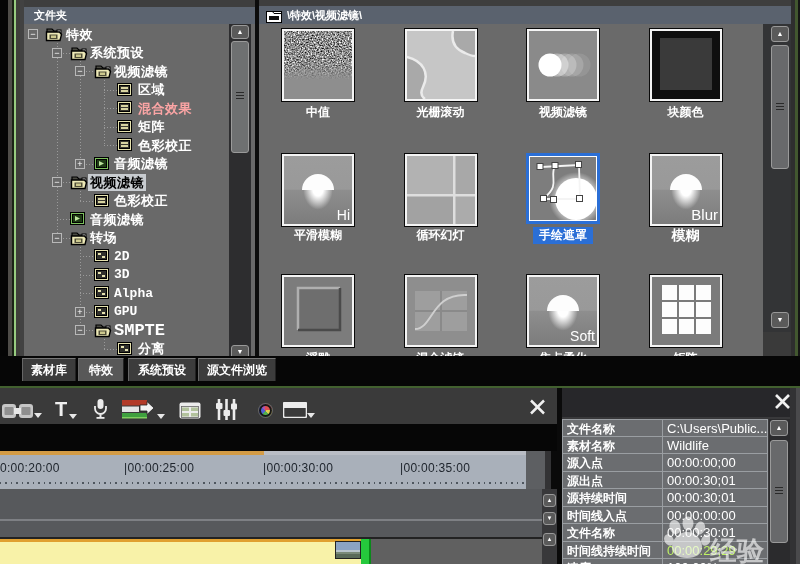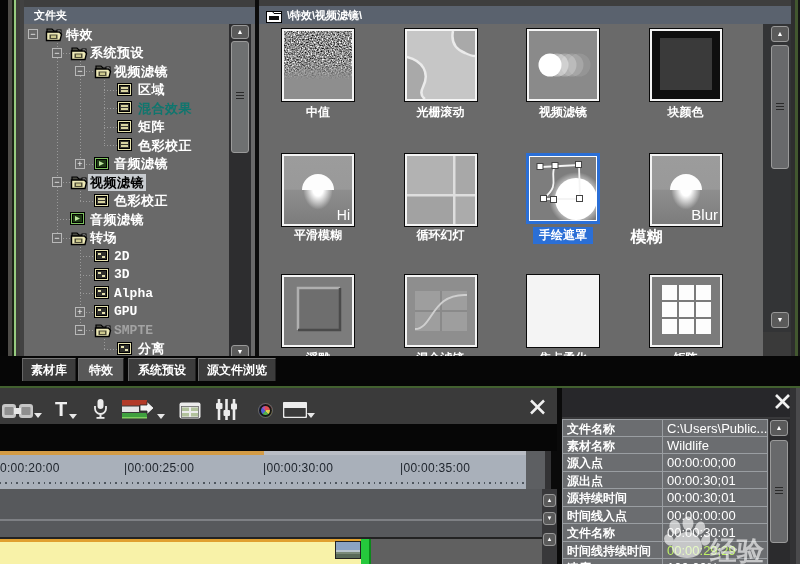--- a/index.html
+++ b/index.html
@@ -80,21 +80,21 @@
         <rect x="4" y="4" width="7" height="2" fill="#d8d4a0"></rect>
         <rect x="4" y="7" width="7" height="2" fill="#d8d4a0"></rect>
       </svg></div>
 <div class="ab txt" style="left:138px;top:81.0px;height:17px;color:#fff;font-size:13px;letter-spacing:0.5px;line-height:17px;font-weight:bold">区域</div>
 <div class="ab" style="left:117px;top:100px;width:18px;height:15px"><svg width="15" height="13" viewBox="0 0 15 13">
         <rect x="0.5" y="0.5" width="14" height="12" fill="#e6e2ae" stroke="#000"></rect>
         <rect x="2.5" y="2.5" width="10" height="8" fill="#3a3830" stroke="#000"></rect>
         <rect x="4" y="4" width="7" height="2" fill="#d8d4a0"></rect>
         <rect x="4" y="7" width="7" height="2" fill="#d8d4a0"></rect>
       </svg></div>
-<div class="ab txt" style="left:138px;top:99.5px;height:17px;color:#0f766e;font-size:13px;letter-spacing:0.5px;line-height:17px;font-weight:bold">混合效果</div>
+<div class="ab txt" style="left:138px;top:99.5px;height:17px;color:#fca5a5;font-size:13px;letter-spacing:0.5px;line-height:17px;font-weight:bold">混合效果</div>
 <div class="ab" style="left:117px;top:118.5px;width:18px;height:15px"><svg width="15" height="13" viewBox="0 0 15 13">
         <rect x="0.5" y="0.5" width="14" height="12" fill="#e6e2ae" stroke="#000"></rect>
         <rect x="2.5" y="2.5" width="10" height="8" fill="#3a3830" stroke="#000"></rect>
         <rect x="4" y="4" width="7" height="2" fill="#d8d4a0"></rect>
         <rect x="4" y="7" width="7" height="2" fill="#d8d4a0"></rect>
       </svg></div>
 <div class="ab txt" style="left:138px;top:118.0px;height:17px;color:#fff;font-size:13px;letter-spacing:0.5px;line-height:17px;font-weight:bold">矩阵</div>
 <div class="ab" style="left:117px;top:137px;width:18px;height:15px"><svg width="15" height="13" viewBox="0 0 15 13">
         <rect x="0.5" y="0.5" width="14" height="12" fill="#e6e2ae" stroke="#000"></rect>
         <rect x="2.5" y="2.5" width="10" height="8" fill="#3a3830" stroke="#000"></rect>
@@ -170,21 +170,21 @@
       </svg></div>
 <div class="ab txt" style="left:114px;top:303.0px;height:17px;color:#fff;font-family:'Liberation Mono','Liberation Sans',monospace;font-size:13px;line-height:17px;font-weight:bold">GPU</div>
 <div class="ab" style="left:75px;top:325px;width:10px;height:10px;border:1px solid #b8b8b8;color:#fff;font-size:9px;line-height:8px;text-align:center;background:#696969">−</div>
 <div class="ab" style="left:94px;top:322px;width:18px;height:15px"><svg width="18" height="16" viewBox="0 0 18 16">
         <path d="M2 3 h5 l2 2 h5 v2 h-12 z" fill="#4a4a42" stroke="#000" stroke-width="1.2"></path>
         <rect x="12" y="4" width="4" height="5" fill="#d8d8d8" stroke="#000"></rect>
         <path d="M1.5 6 h13 l2 2.5 -1.5 6 h-13.5 z" fill="#ece8b6" stroke="#000" stroke-width="1.4"></path>
         <rect x="4.5" y="8.5" width="8" height="4.5" fill="#504e38"></rect>
         <rect x="6" y="9.5" width="5" height="2.5" fill="#cdc98e"></rect>
       </svg></div>
-<div class="ab txt" style="left:114px;top:321.5px;height:17px;color:#a3a3a3;font-family:'Liberation Mono','Liberation Sans',monospace;font-size:13px;line-height:17px;font-weight:bold">SMPTE</div>
+<div class="ab txt" style="left:114px;top:321.5px;height:17px;color:#ffffff;font-family:'Liberation Mono','Liberation Sans',monospace;font-size:17px;line-height:17px;font-weight:bold">SMPTE</div>
 <div class="ab" style="left:117px;top:340.5px;width:18px;height:15px"><svg width="15" height="13" viewBox="0 0 15 13">
         <rect x="0.5" y="0.5" width="14" height="12" fill="#e6e2ae" stroke="#000"></rect>
         <rect x="2.5" y="2.5" width="10" height="8" fill="#30302c" stroke="#000"></rect>
         <rect x="4" y="4" width="3" height="2" fill="#e6e2ae"></rect>
         <rect x="8" y="7" width="3" height="2" fill="#e6e2ae"></rect>
       </svg></div>
 <div class="ab txt" style="left:138px;top:340.0px;height:17px;color:#fff;font-size:13px;letter-spacing:0.5px;line-height:17px;font-weight:bold">分离</div>
 <div class="ab" style="left:255px;top:0;width:4px;height:356px;background:#0c0c0c"></div>
 <div class="ab" style="left:259px;top:0;width:533px;height:6px;background:#3e3e3e"></div>
 <div class="ab" style="left:259px;top:6px;width:533px;height:18px;background:#5a626e"></div>
@@ -323,20 +323,38 @@
       </svg></div>
 <div class="ab" style="left:403.5px;top:274px;width:74px;height:74px;border:1px solid #0a0a0a;background:#f4f4f4;padding:2px"></div>
 <div class="ab" style="left:406.5px;top:277px;width:68px;height:68px;overflow:hidden"><svg width="68" height="68">
         <rect width="68" height="68" fill="#8e8e8e"></rect>
         <rect x="8" y="14" width="52" height="40" fill="#9e9e9e"></rect>
         <rect x="33" y="14" width="2" height="40" fill="#8a8a8a"></rect>
         <rect x="8" y="33" width="52" height="2" fill="#8a8a8a"></rect>
         <path d="M8 52 C26 52 24 16 60 18" fill="none" stroke="#cfcfcf" stroke-width="2"></path>
       </svg></div>
 <div class="ab" style="left:526px;top:274px;width:74px;height:74px;border:1px solid #0a0a0a;background:#f4f4f4;padding:2px"></div>
+<div class="ab" style="left:529px;top:277px;width:68px;height:68px;overflow:hidden"><svg width="68" height="68">
+        <defs>
+          <linearGradient id="hSoft" x1="0" y1="0" x2="0" y2="1">
+            <stop offset="0" stop-color="#9c9c9c"></stop>
+            <stop offset="0.49" stop-color="#999999"></stop>
+            <stop offset="0.5" stop-color="#8e8e8e"></stop>
+            <stop offset="1" stop-color="#7c7c7c"></stop>
+          </linearGradient>
+          <radialGradient id="gSoft" cx="0.5" cy="0.3">
+            <stop offset="0.35" stop-color="#ffffff"></stop>
+            <stop offset="1" stop-color="#ffffff" stop-opacity="0"></stop>
+          </radialGradient>
+        </defs>
+        <rect width="68" height="68" fill="url(#hSoft)"></rect>
+        <ellipse cx="34" cy="41" rx="15" ry="21" fill="url(#gSoft)"></ellipse>
+        <path d="M18 34 a16 16 0 1 1 32 0 z" fill="#fdfdfd"></path>
+        <text x="66" y="64" text-anchor="end" font-family="Liberation Sans" font-size="14" fill="#fff">Soft</text>
+      </svg></div>
 <div class="ab" style="left:648.5px;top:274px;width:74px;height:74px;border:1px solid #0a0a0a;background:#f4f4f4;padding:2px"></div>
 <div class="ab" style="left:651.5px;top:277px;width:68px;height:68px;overflow:hidden"><svg width="68" height="68">
         <rect width="68" height="68" fill="#7b7b7b"></rect>
         <g fill="#fdfdfd">
           <rect x="10" y="8" width="15" height="15"></rect>
           <rect x="27" y="8" width="15" height="15"></rect>
           <rect x="44" y="8" width="15" height="15"></rect>
           <rect x="10" y="25" width="15" height="15"></rect>
           <rect x="27" y="25" width="15" height="15"></rect>
           <rect x="44" y="25" width="15" height="15"></rect>
@@ -344,21 +362,21 @@
           <rect x="27" y="42" width="15" height="15"></rect>
           <rect x="44" y="42" width="15" height="15"></rect>
         </g>
       </svg></div>
 <div class="ab txt" style="left:263px;top:104px;width:110px;text-align:center;color:#fff;font-size:12px;font-weight:bold">中值</div>
 <div class="ab txt" style="left:385.5px;top:104px;width:110px;text-align:center;color:#fff;font-size:12px;font-weight:bold">光栅滚动</div>
 <div class="ab txt" style="left:508px;top:104px;width:110px;text-align:center;color:#fff;font-size:12px;font-weight:bold">视频滤镜</div>
 <div class="ab txt" style="left:630.5px;top:104px;width:110px;text-align:center;color:#fff;font-size:12px;font-weight:bold">块颜色</div>
 <div class="ab txt" style="left:263px;top:227px;width:110px;text-align:center;color:#fff;font-size:12px;font-weight:bold">平滑模糊</div>
 <div class="ab txt" style="left:385.5px;top:227px;width:110px;text-align:center;color:#fff;font-size:12px;font-weight:bold">循环幻灯</div>
-<div class="ab txt" style="left:630.5px;top:227px;width:110px;text-align:left;color:#fff;font-size:16px;font-weight:bold">模糊</div>
+<div class="ab txt" style="left:630.5px;top:227px;width:110px;text-align:center;color:#fff;font-size:14px;font-weight:bold">模糊</div>
 <div class="ab txt" style="left:263px;top:350px;width:110px;text-align:center;color:#fff;font-size:12px;font-weight:bold">浮雕</div>
 <div class="ab txt" style="left:385.5px;top:350px;width:110px;text-align:center;color:#fff;font-size:12px;font-weight:bold">混合滤镜</div>
 <div class="ab txt" style="left:508px;top:350px;width:110px;text-align:center;color:#fff;font-size:12px;font-weight:bold">焦点柔化</div>
 <div class="ab txt" style="left:630.5px;top:350px;width:110px;text-align:center;color:#fff;font-size:12px;font-weight:bold">矩阵</div>
 <div class="ab txt" style="left:533px;top:227px;width:60px;text-align:center;background:#2b6fd6;color:#fff;font-size:12px;font-weight:bold">手绘遮罩</div>
 <div class="ab" style="left:791px;top:0;width:5px;height:386px;background:#2e2e2e"></div>
 <div class="ab" style="left:795px;top:0;width:3px;height:386px;background:#42572f"></div>
 <div class="ab" style="left:798px;top:0;width:2px;height:386px;background:#151515"></div>
 <div class="ab" style="left:0;top:356px;width:800px;height:30px;background:#060606"></div>
 <div class="ab txt" style="left:22px;top:358px;width:54px;height:23px;background:#3c3c3c;border-top:1px solid #777;border-left:1px solid #666;border-right:1px solid #222;color:#fff;font-size:12px;line-height:22px;text-align:center;font-weight:bold">素材库</div>

